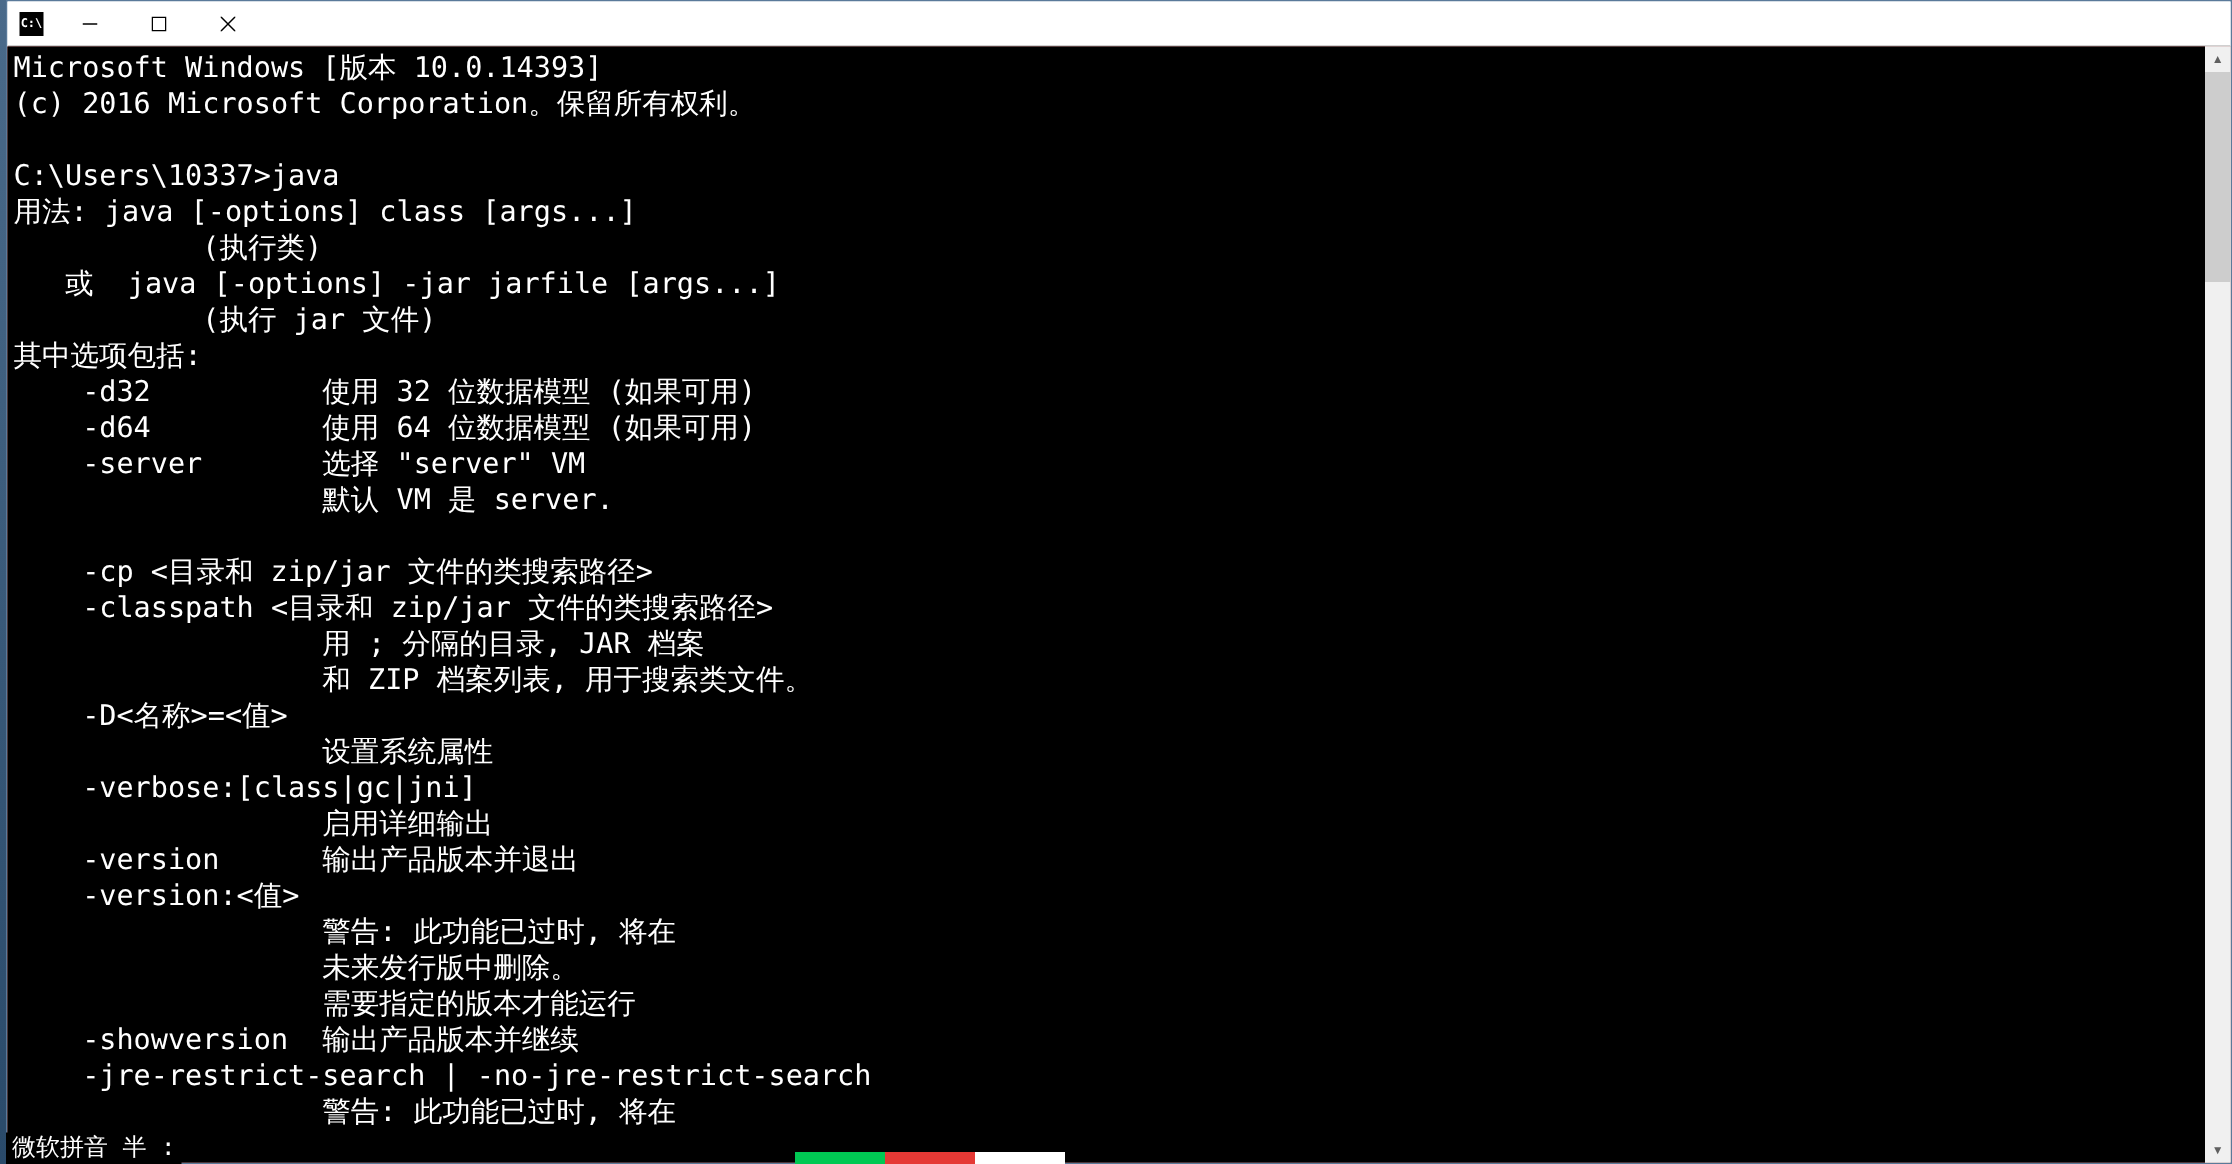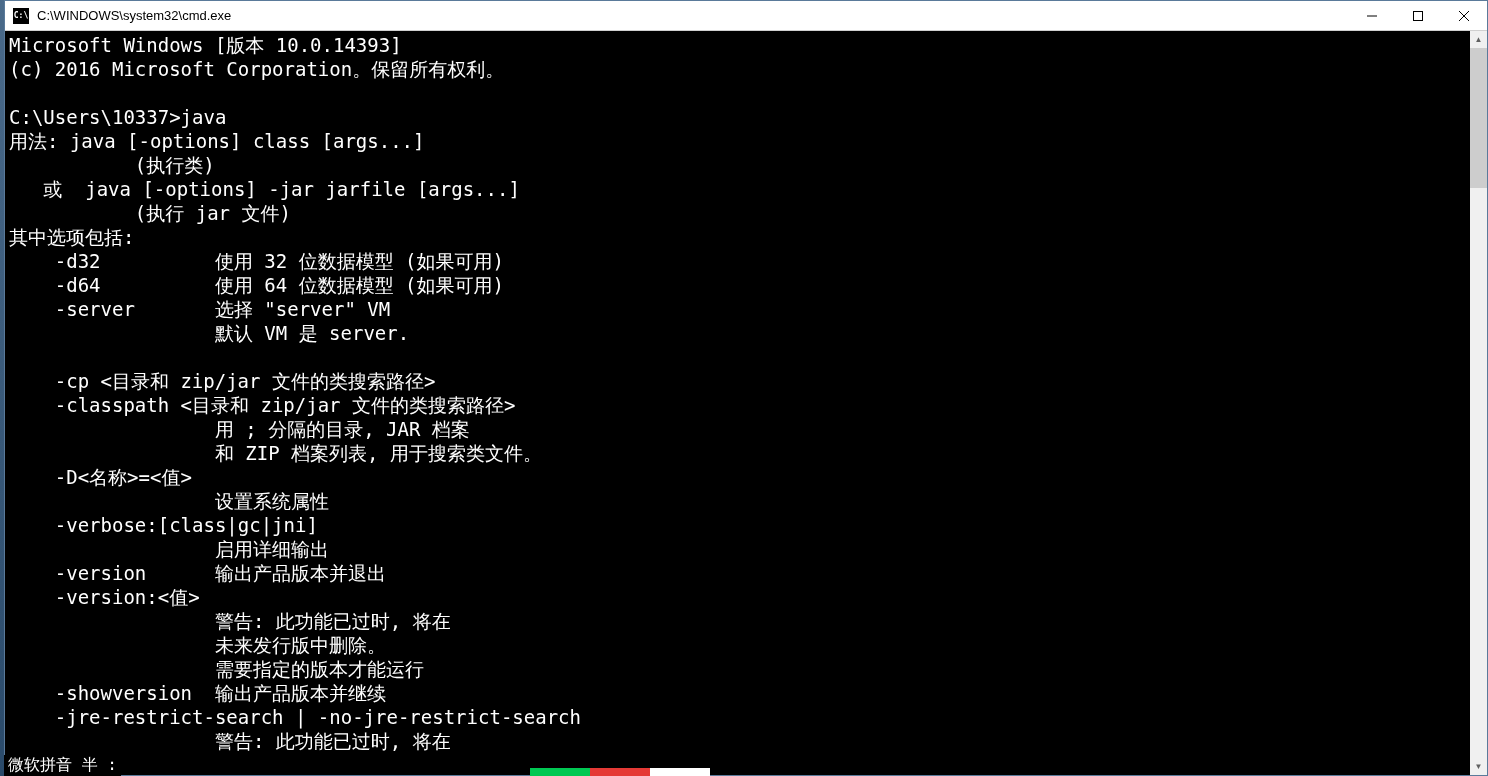--- a/index.html
+++ b/index.html
@@ -140,21 +140,20 @@
     .app-green { background: #00c853; }
     .app-red { background: #e53935; }
     .app-white { background: #ffffff; }
   </style>
 </head>
 <body>
 
 <div class="window">
   <div class="titlebar">
     <div class="titlebar-icon">C:\</div>
-    <div class="titlebar-title">C:\WINDOWS\system32\cmd.exe</div>
     <div class="titlebar-buttons">
       <div class="titlebar-btn">
         <svg viewBox="0 0 10 10">
             <line x1="0" y1="5" x2="10" y2="5" stroke="#000" stroke-width="1"></line>
           </svg>
       </div>
       <div class="titlebar-btn">
         <svg viewBox="0 0 10 10">
             <rect x="0.5" y="0.5" width="9" height="9" fill="none" stroke="#000" stroke-width="1"></rect>
           </svg>

